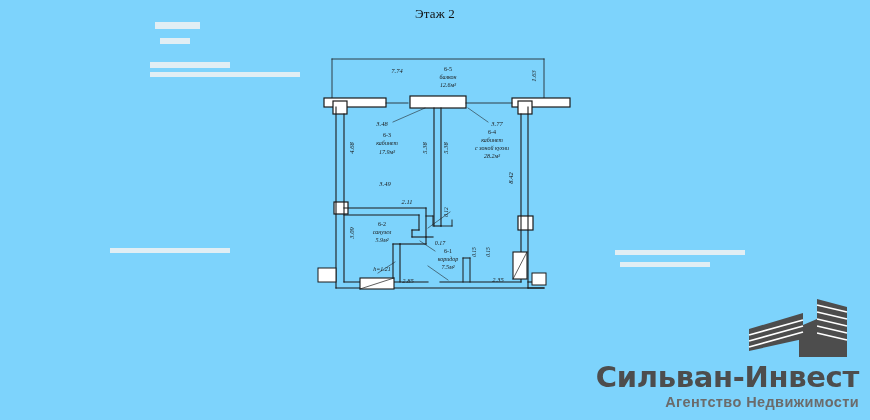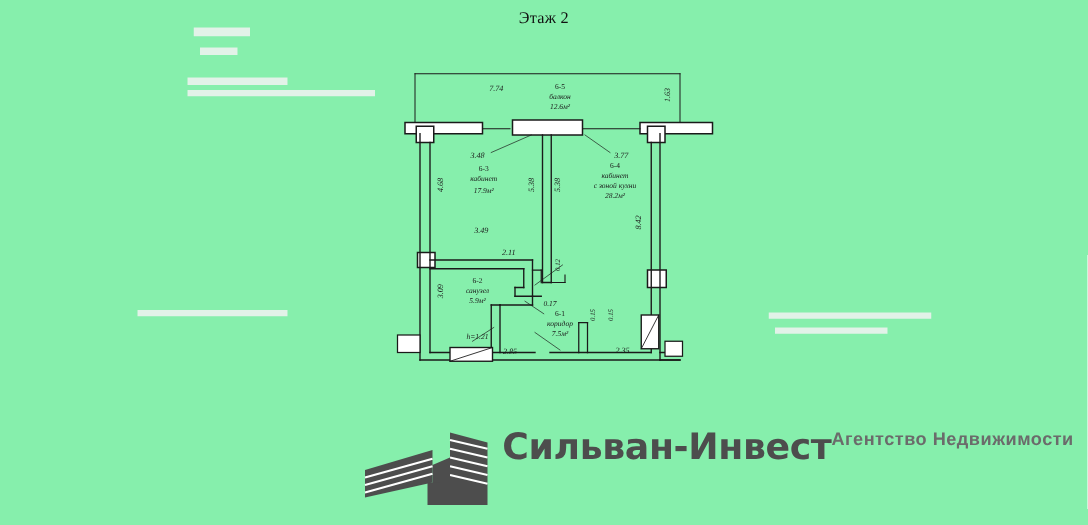--- a/index.html
+++ b/index.html
@@ -7,21 +7,21 @@
     margin: 0; padding: 0;
     width: 870px; height: 420px;
     background: #ffffff;
     font-family: "Liberation Sans", sans-serif;
     overflow: hidden;
   }
   #page {
     position: relative;
     width: 870px;
     height: 420px;
-    background: #86efac;
+    background: #7dd3fc;
   }
 
   
   #plan-title {
     position: absolute;
     left: 0; right: 0;
     top: 6px;
     text-align: center;
     font-family: "Liberation Serif", serif;
     font-size: 13px;
@@ -45,22 +45,22 @@
     height: 280px;
   }
   #plan-canvas svg { display: block; }
 
   
   #logo-block {
     position: absolute;
     left: 0; right: 11px;
     bottom: 10px;
     display: flex;
-    flex-direction: row;
-    align-items: flex-start;
+    flex-direction: column;
+    align-items: flex-end;
     justify-content: flex-end;
   }
   #logo-mark { margin-bottom: 1px; }
   #logo-wordmark {
     font-family: "DejaVu Sans", sans-serif;
     font-weight: bold;
     font-size: 29px;
     color: #4d4d4d;
     letter-spacing: -0.3px;
     line-height: 1.05;

